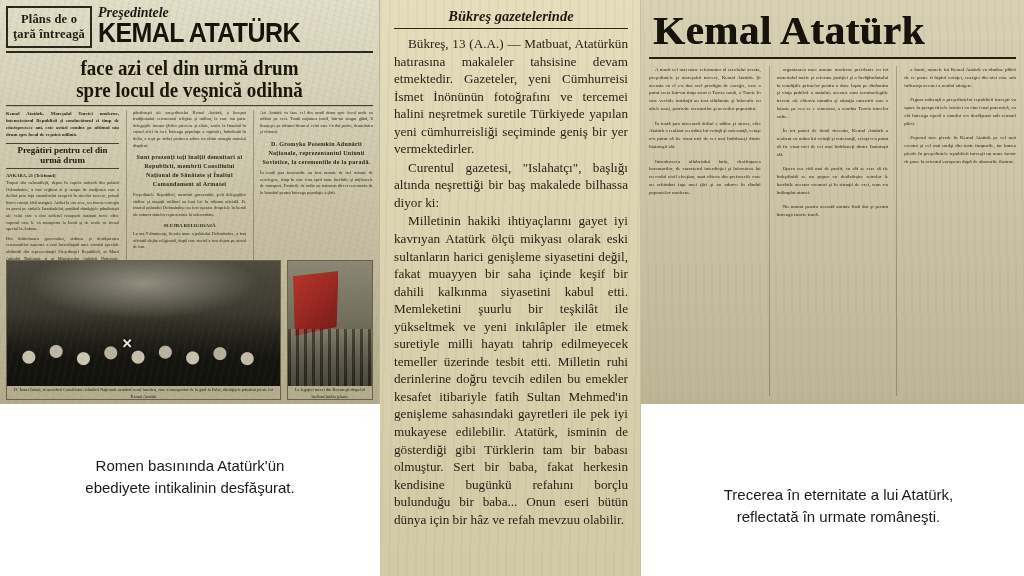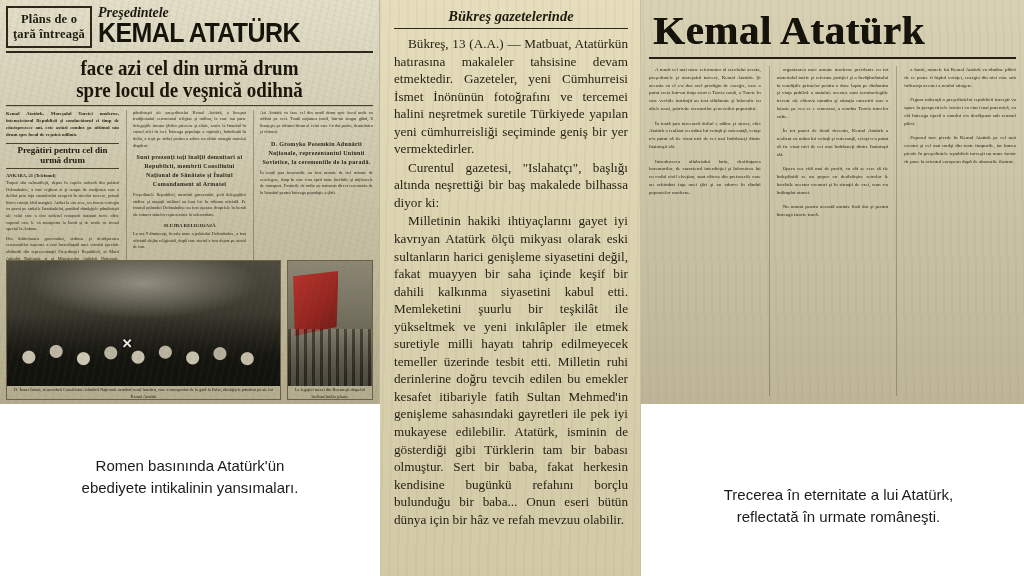--- a/index.html
+++ b/index.html
@@ -406,21 +406,21 @@
       <div class="rp-col">
         <p>a lumii, numele lui Kemal Atatürk va rămâne plăcit de ce poate fi biplul voinţei, energia din nici cine sub influenţa acestei a noului stingere.</p>
         <p>Figura măreaţă a preşedintelui republicii turceşti va apare la perspectivele istoriei ca cinei mai puternică, cu cât întreaga operă a omului s-a desfăşurat sub semnul păcii.</p>
         <p>Poporul turc pierde în Kemal Atatürk pe cel mai creator şi cel mai mulşi din toate timpurile, iar lumea pierde în preşedintele republicii turceşti un mare factor de pace la orientul european după de abuzurile ilustrat.</p>
       </div>
     </div>
   </div>
 
   <div class="caption caption-left">
     <div>Romen basınında Atatürk'ün</div>
-    <div>ebediyete intikalinin yansımaları.</div>
+    <div>ebediyete intikalinin desfăşurat.</div>
   </div>
 
   <div class="caption caption-right">
     <div>Trecerea în eternitate a lui Atatürk,</div>
     <div>reflectată în urmate româneşti.</div>
   </div>
 
 </div>
 
 </body></html>

